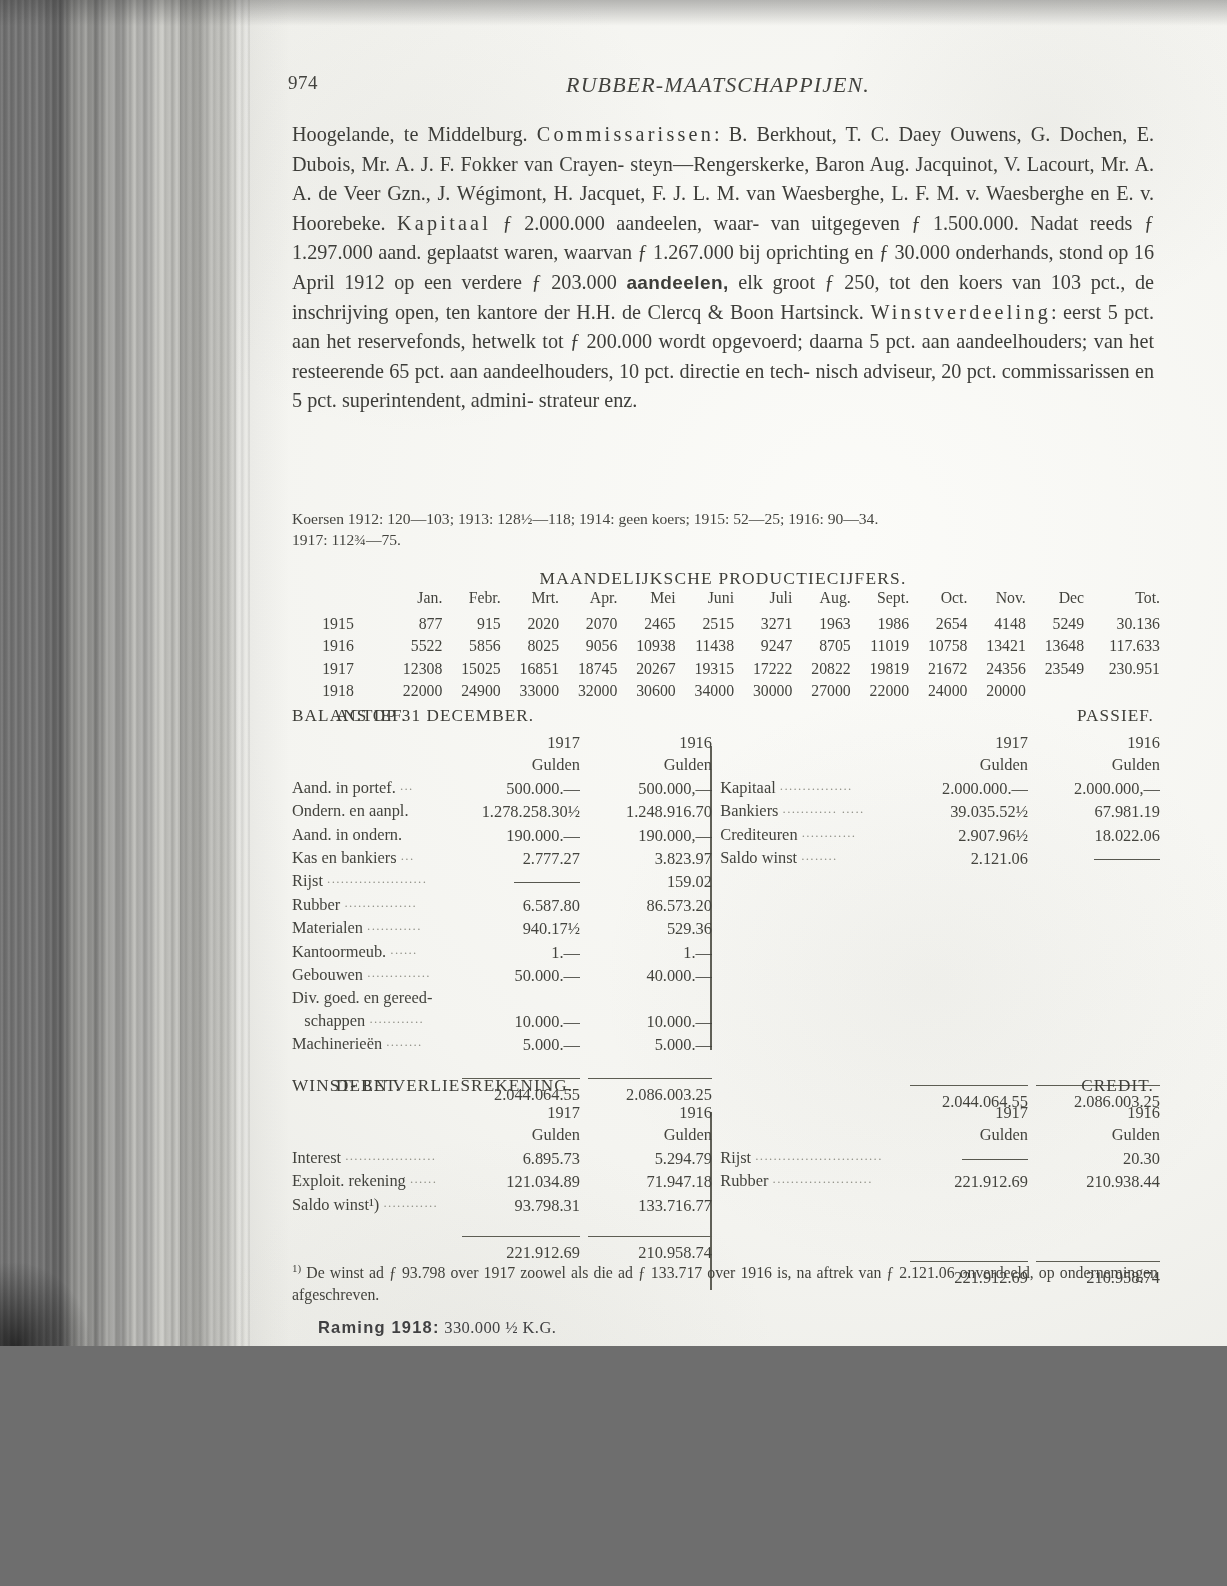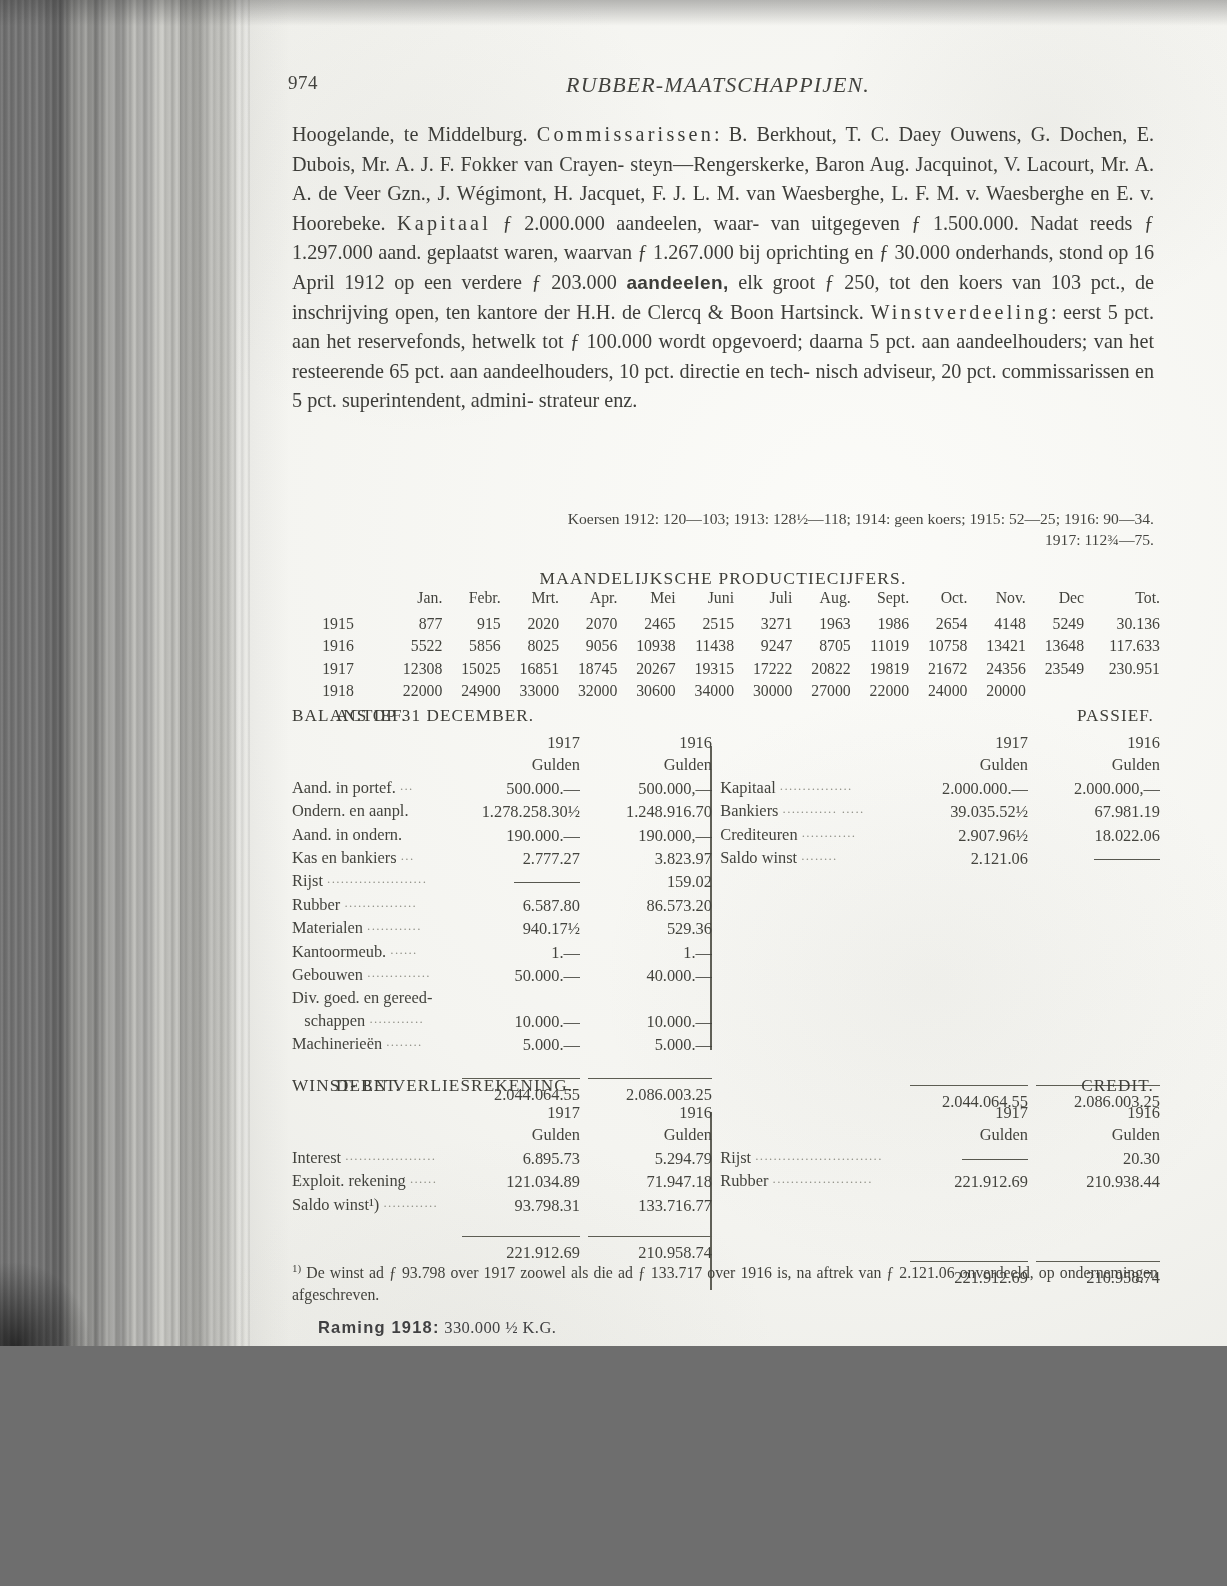--- a/index.html
+++ b/index.html
@@ -143,21 +143,21 @@
   .bold { font-family: "Liberation Sans", sans-serif; font-weight: bold; font-size: 19px; letter-spacing: .4px;}
 
   
   .koersen {
     position: absolute;
     left: 292px;
     top: 508px;
     width: 862px;
     font-size: 15.6px;
     line-height: 21px;
-    text-align: right;
+    text-align: left;
     color: #3b3b36;
   }
 
   
   .sect-title {
     position: absolute;
     left: 292px;
     width: 862px;
     text-align: center;
     font-size: 17.4px;
@@ -314,21 +314,21 @@
       <span>Hoogelande, te Middelburg. </span><span class="sp">Commissarissen</span><span>: B. Berkhout, T. C.</span>
       <span>Daey Ouwens, G. Dochen, E. Dubois, Mr. A. J. F. Fokker van Crayen-</span>
       <span>steyn—Rengerskerke, Baron Aug. Jacquinot, V. Lacourt, Mr. A. A. de</span>
       <span>Veer Gzn., J. Wégimont, H. Jacquet, F. J. L. M. van Waesberghe, L. F. M.</span>
       <span>v. Waesberghe en E. v. Hoorebeke. </span><span class="sp">Kapitaal</span><span> ƒ 2.000.000 aandeelen, waar-</span>
       <span>van uitgegeven ƒ 1.500.000.  Nadat reeds ƒ 1.297.000 aand. geplaatst waren,</span>
       <span>waarvan ƒ 1.267.000 bij oprichting en ƒ 30.000 onderhands, stond op 16 April</span>
       <span>1912 op een verdere ƒ 203.000 </span><span class="bold">aandeelen,</span><span> elk groot ƒ 250, tot den koers</span>
       <span>van 103 pct., de inschrijving open, ten kantore der H.H. de Clercq &amp; Boon</span>
       <span>Hartsinck. </span><span class="sp">Winstverdeeling</span><span>:  eerst 5 pct. aan het reservefonds,</span>
-      <span>hetwelk tot ƒ 100.000 wordt opgevoerd; daarna 5 pct. aan aandeelhouders;</span>
+      <span>hetwelk tot ƒ 200.000 wordt opgevoerd; daarna 5 pct. aan aandeelhouders;</span>
       <span>van het resteerende 65 pct. aan aandeelhouders, 10 pct. directie en tech-</span>
       <span>nisch adviseur, 20 pct. commissarissen en 5 pct. superintendent, admini-</span>
       <span>strateur enz.</span>
     </div>
 
     <div class="koersen">
       <div>Koersen 1912: 120—103; 1913: 128½—118; 1914: geen koers; 1915: 52—25; 1916: 90—34.</div>
       <div>1917: 112¾—75.</div>
     </div>
 

